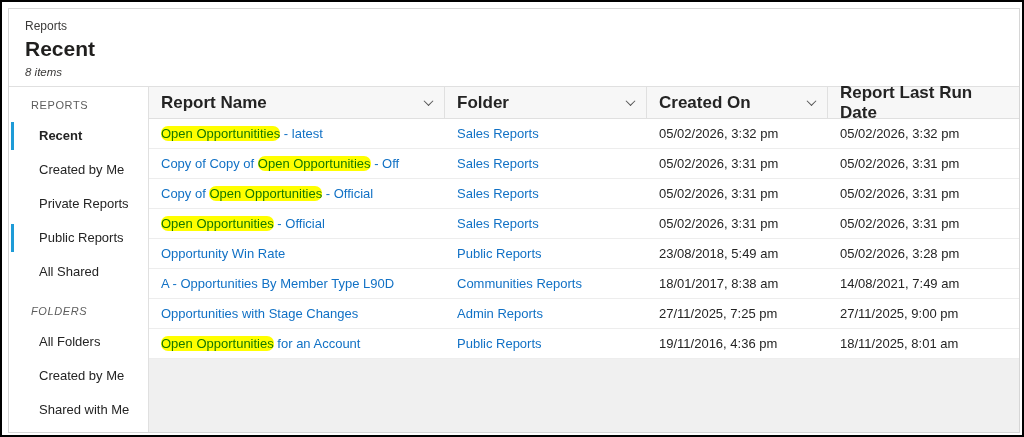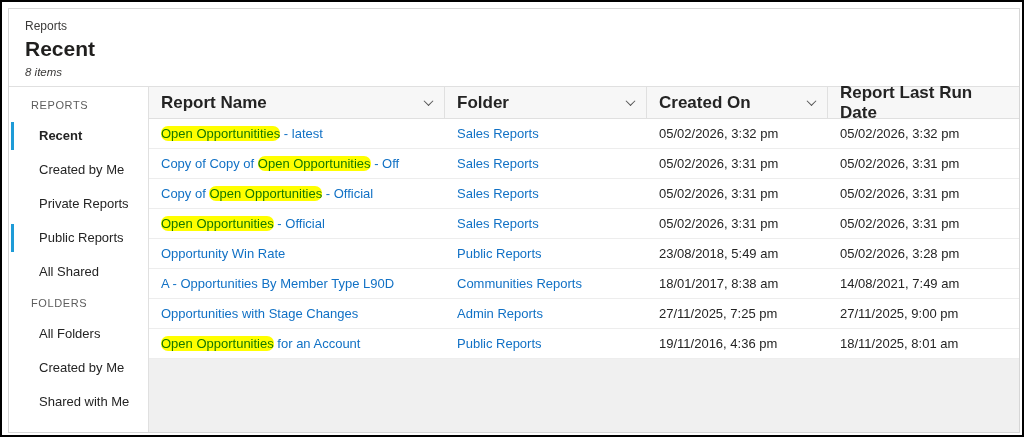--- a/index.html
+++ b/index.html
@@ -14,21 +14,21 @@
   
   .band{height:78px;flex:0 0 auto;border-bottom:1px solid var(--line);padding:8px 0 0 16px;background:#fff;}
   .crumb{font-size:12px;color:#3b3a39;line-height:18px;}
   .title{font-size:21px;font-weight:700;color:#201f1e;line-height:28px;}
   .count{font-size:11.5px;color:#3b3a39;line-height:18px;font-style:italic;}
   
   .body{flex:1;display:flex;min-height:0;}
   .sidebar{width:140px;flex:0 0 auto;border-right:1px solid var(--line);background:#fff;padding-top:4px;}
   .sb-section{height:28px;line-height:28px;padding-left:22px;font-size:11px;letter-spacing:.6px;
               color:var(--muted);}
-  .sb-section:not(:first-child){margin-top:0;}
+  .sb-section:not(:first-child){margin-top:8px;font-style:italic;}
   .sb-item{height:34px;line-height:34px;padding-left:30px;font-size:13px;color:var(--ink);
            position:relative;cursor:pointer;}
   .sb-item .bar{display:none;position:absolute;left:2px;top:3px;bottom:3px;width:3px;background:var(--accent);}
   .sb-item.indicated .bar{display:block;}
   .sb-item.selected .sb-label{font-weight:700;}
   
   .grid{flex:1;display:flex;flex-direction:column;min-width:0;background:#fff;}
   .thead{flex:0 0 auto;display:flex;height:32px;background:#f7f7f7;border-bottom:1px solid var(--line);}
   .th{display:flex;align-items:center;justify-content:space-between;padding:0 12px;
       font-size:17px;font-weight:700;color:var(--ink);border-right:1px solid var(--line);cursor:pointer;}

